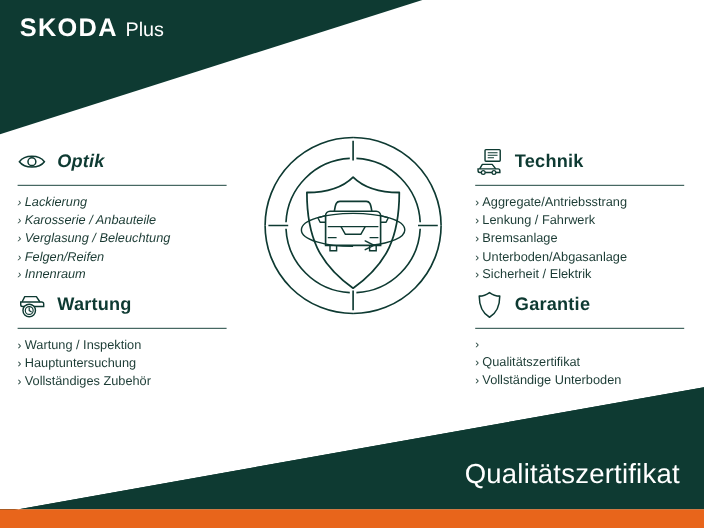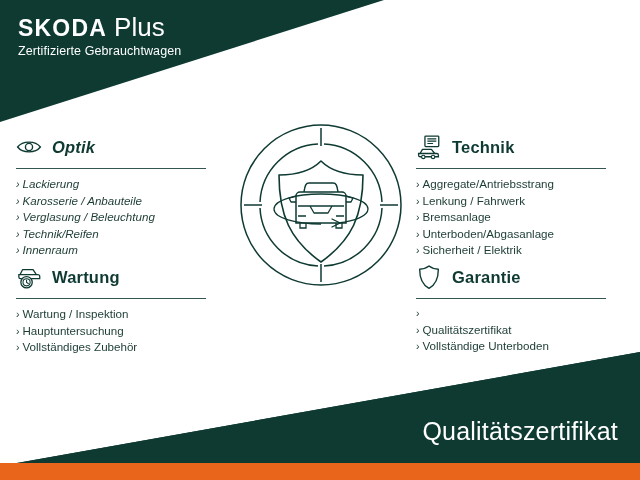--- a/index.html
+++ b/index.html
@@ -15,27 +15,27 @@
   
   .band{position:absolute;left:0;top:0;width:640px;height:480px;pointer-events:none;}
 
   
   .brand{position:absolute;left:18px;top:14px;z-index:5;}
   .brand-row{display:flex;align-items:baseline;gap:7px;}
   .brand-skoda{
     color:#ffffff;font-size:23px;letter-spacing:1.2px;font-weight:700;
     font-family:"Liberation Sans", sans-serif;line-height:1;
   }
-  .brand-plus{color:#ffffff;font-size:26px;font-weight:400;line-height:1;}
+  .brand-plus{color:#ffffff;font-size:18px;font-weight:400;line-height:1;}
   .brand-sub{color:#ffffff;font-size:12.5px;font-weight:400;margin-top:4px;letter-spacing:.1px;}
 
   
   .col{position:absolute;width:196px;z-index:4;}
   .col-left{left:16px;}
-  .col-right{left:416px;}
+  .col-right{left:432px;}
   .col-optik{top:132px;font-style:italic;}
   .col-technik{top:132px;}
   .col-wartung{top:262px;}
   .col-garantie{top:262px;}
 
   .sec-head{display:flex;align-items:center;gap:10px;height:30px;}
   .sec-icon{width:26px;height:26px;flex:0 0 26px;display:block;}
   .sec-title{
     color:#0E3A32;font-size:16.5px;font-weight:700;letter-spacing:.2px;
     white-space:nowrap;
@@ -72,21 +72,20 @@
     <polygon points="0,466 640,352 640,463 0,463" fill="#0E3A32"></polygon>
 
     <rect x="0" y="463" width="640" height="17" fill="#E8651B"></rect>
   </svg>
 
   <div class="brand">
     <div class="brand-row">
       <span class="brand-skoda">SKODA</span>
       <span class="brand-plus">Plus</span>
     </div>
-    <div class="brand-sub">Zertifizierte Gebrauchtwagen</div>
   </div>
 
   <div class="col col-left col-optik">
     <div class="sec-head">
       <svg class="sec-icon" viewBox="0 0 32 32">
         <path d="M2 16 C8 8 24 8 30 16 C24 24 8 24 2 16 Z" fill="none" stroke="#0E3A32" stroke-width="1.7"></path>
         <circle cx="16" cy="16" r="4.4" fill="none" stroke="#0E3A32" stroke-width="1.7"></circle>
       </svg>
       <span class="sec-title">Optik</span>
     </div>
@@ -99,21 +98,21 @@
       <li>
           <span class="chev">›</span>
           <span>Karosserie / Anbauteile</span>
         </li>
       <li>
           <span class="chev">›</span>
           <span>Verglasung / Beleuchtung</span>
         </li>
       <li>
           <span class="chev">›</span>
-          <span>Technik/Reifen</span>
+          <span>Felgen/Reifen</span>
         </li>
       <li>
           <span class="chev">›</span>
           <span>Innenraum</span>
         </li>
     </ul>
   </div>
 
   <div class="col col-left col-wartung">
     <div class="sec-head">

